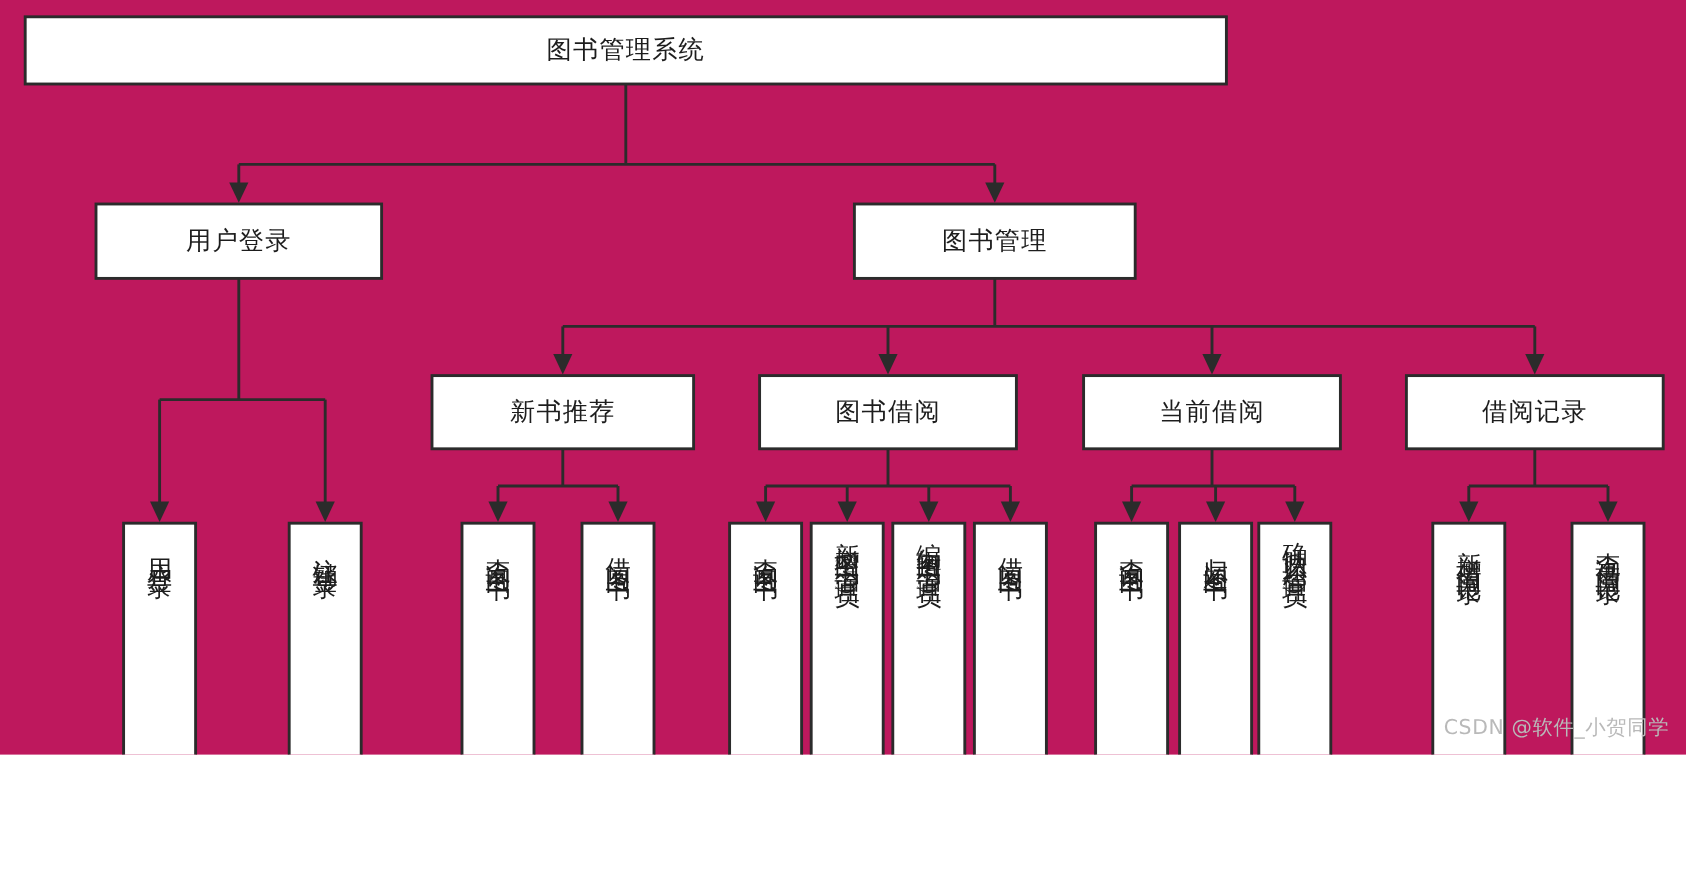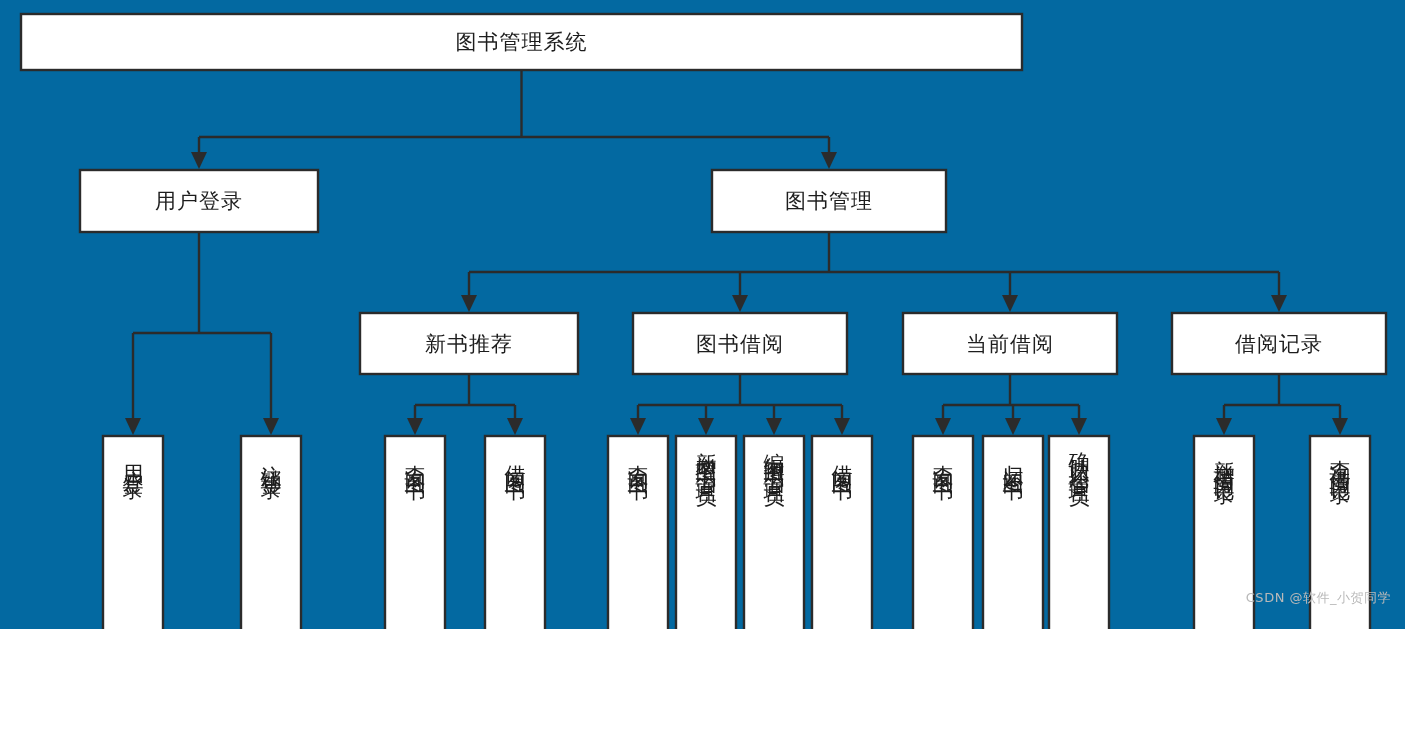--- a/index.html
+++ b/index.html
@@ -7,21 +7,21 @@
     padding: 0;
     background: #ffffff;
   }
   body {
     font-family: "DejaVu Sans", "Liberation Sans", sans-serif;
   }
   #diagram-root {
     position: relative;
     width: 1405px;
     height: 629px;
-    background: #0369a1;
+    background: #be185d;
     overflow: hidden;
   }
   svg#flow-svg {
     position: absolute;
     left: 0;
     top: 0;
     width: 1405px;
     height: 747px;
     display: block;
   }
@@ -53,23 +53,23 @@
     font-size: 21px;
     fill: #1d1d1d;
     text-anchor: middle;
     writing-mode: vertical-rl;
     glyph-orientation-vertical: 0;
     white-space: pre;
   }
   .watermark {
     position: absolute;
     right: 14px;
-    bottom: 22px;
-    font-family: "DejaVu Sans", "Liberation Sans", sans-serif;
-    font-size: 13px;
+    bottom: 11px;
+    font-family: "DejaVu Sans", "Liberation Sans", sans-serif;
+    font-size: 17px;
     color: #b9b9b9;
     letter-spacing: 0.5px;
     user-select: none;
     pointer-events: none;
   }
 </style>
 </head>
 <body>
 
 <div id="diagram-root">

